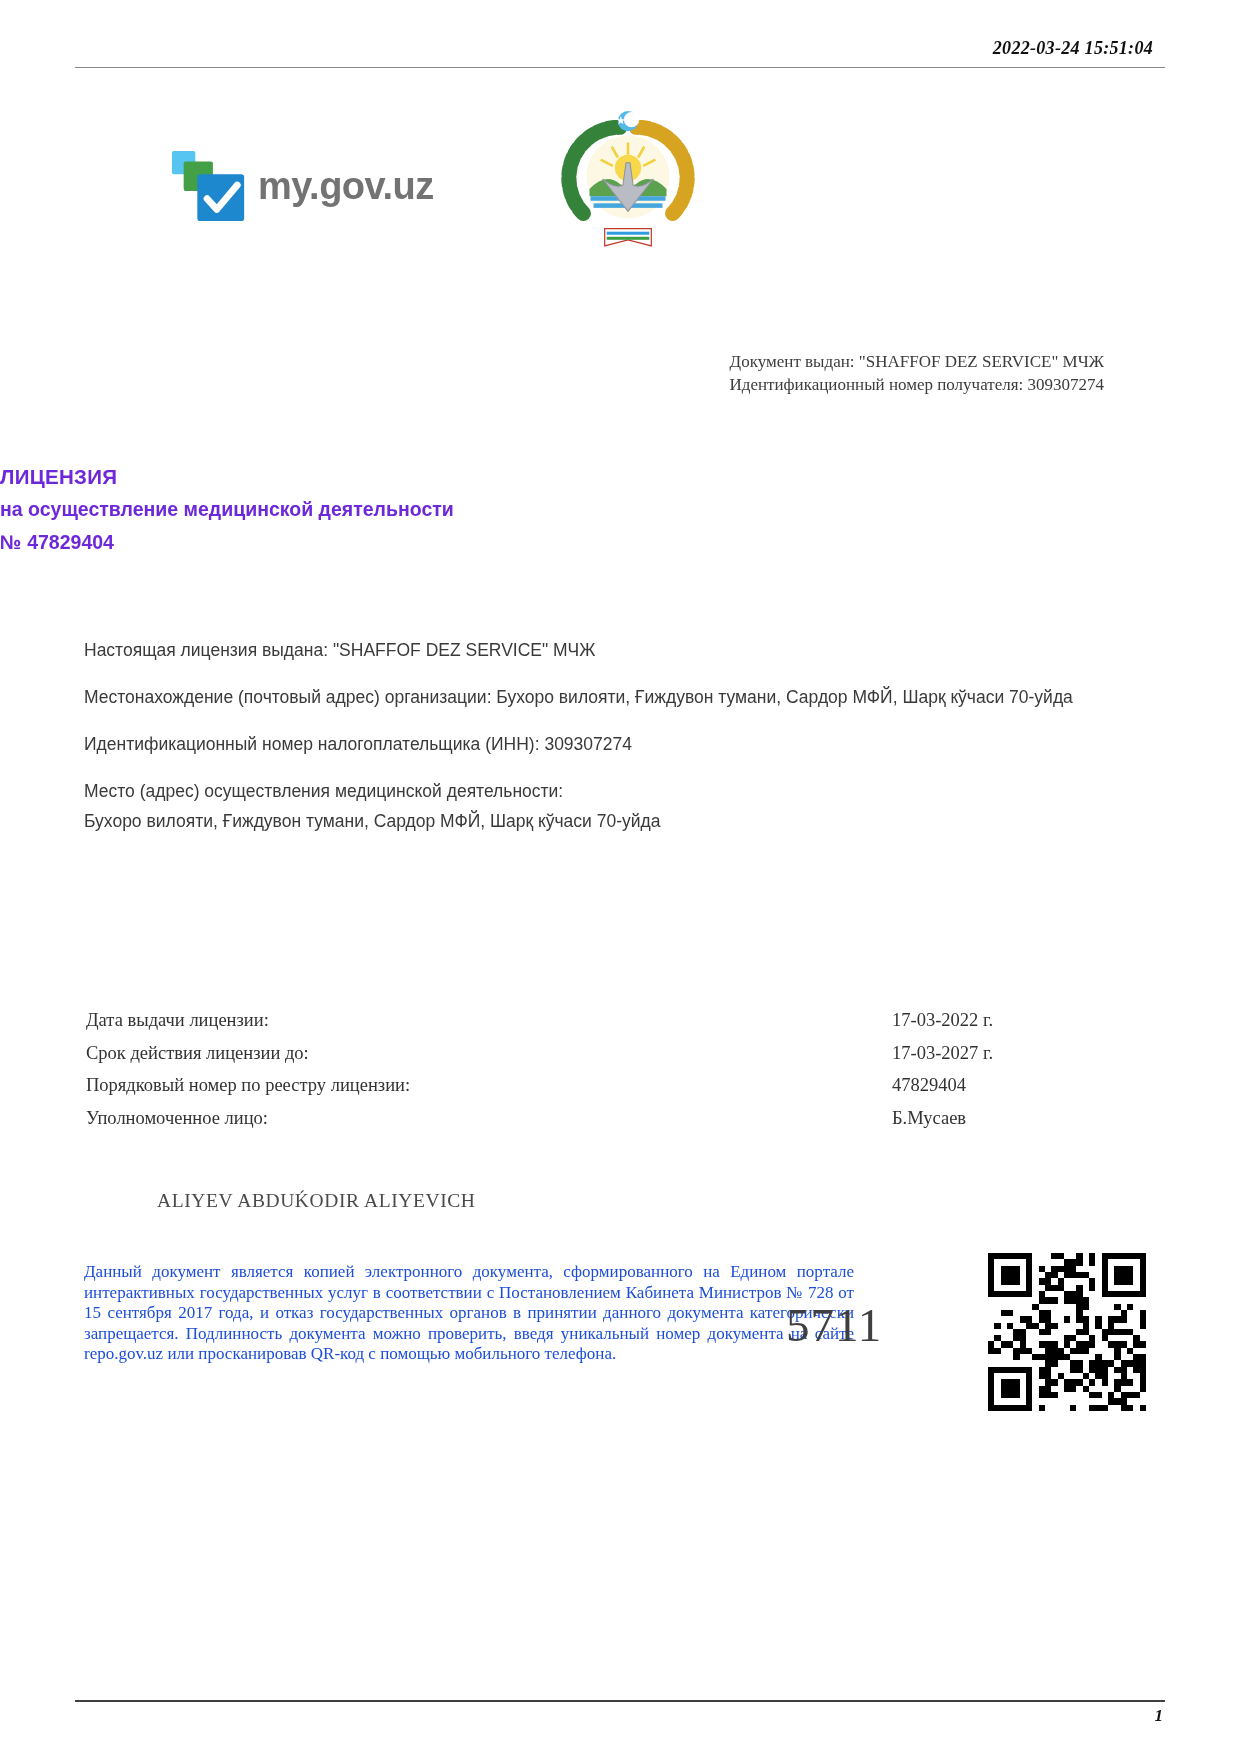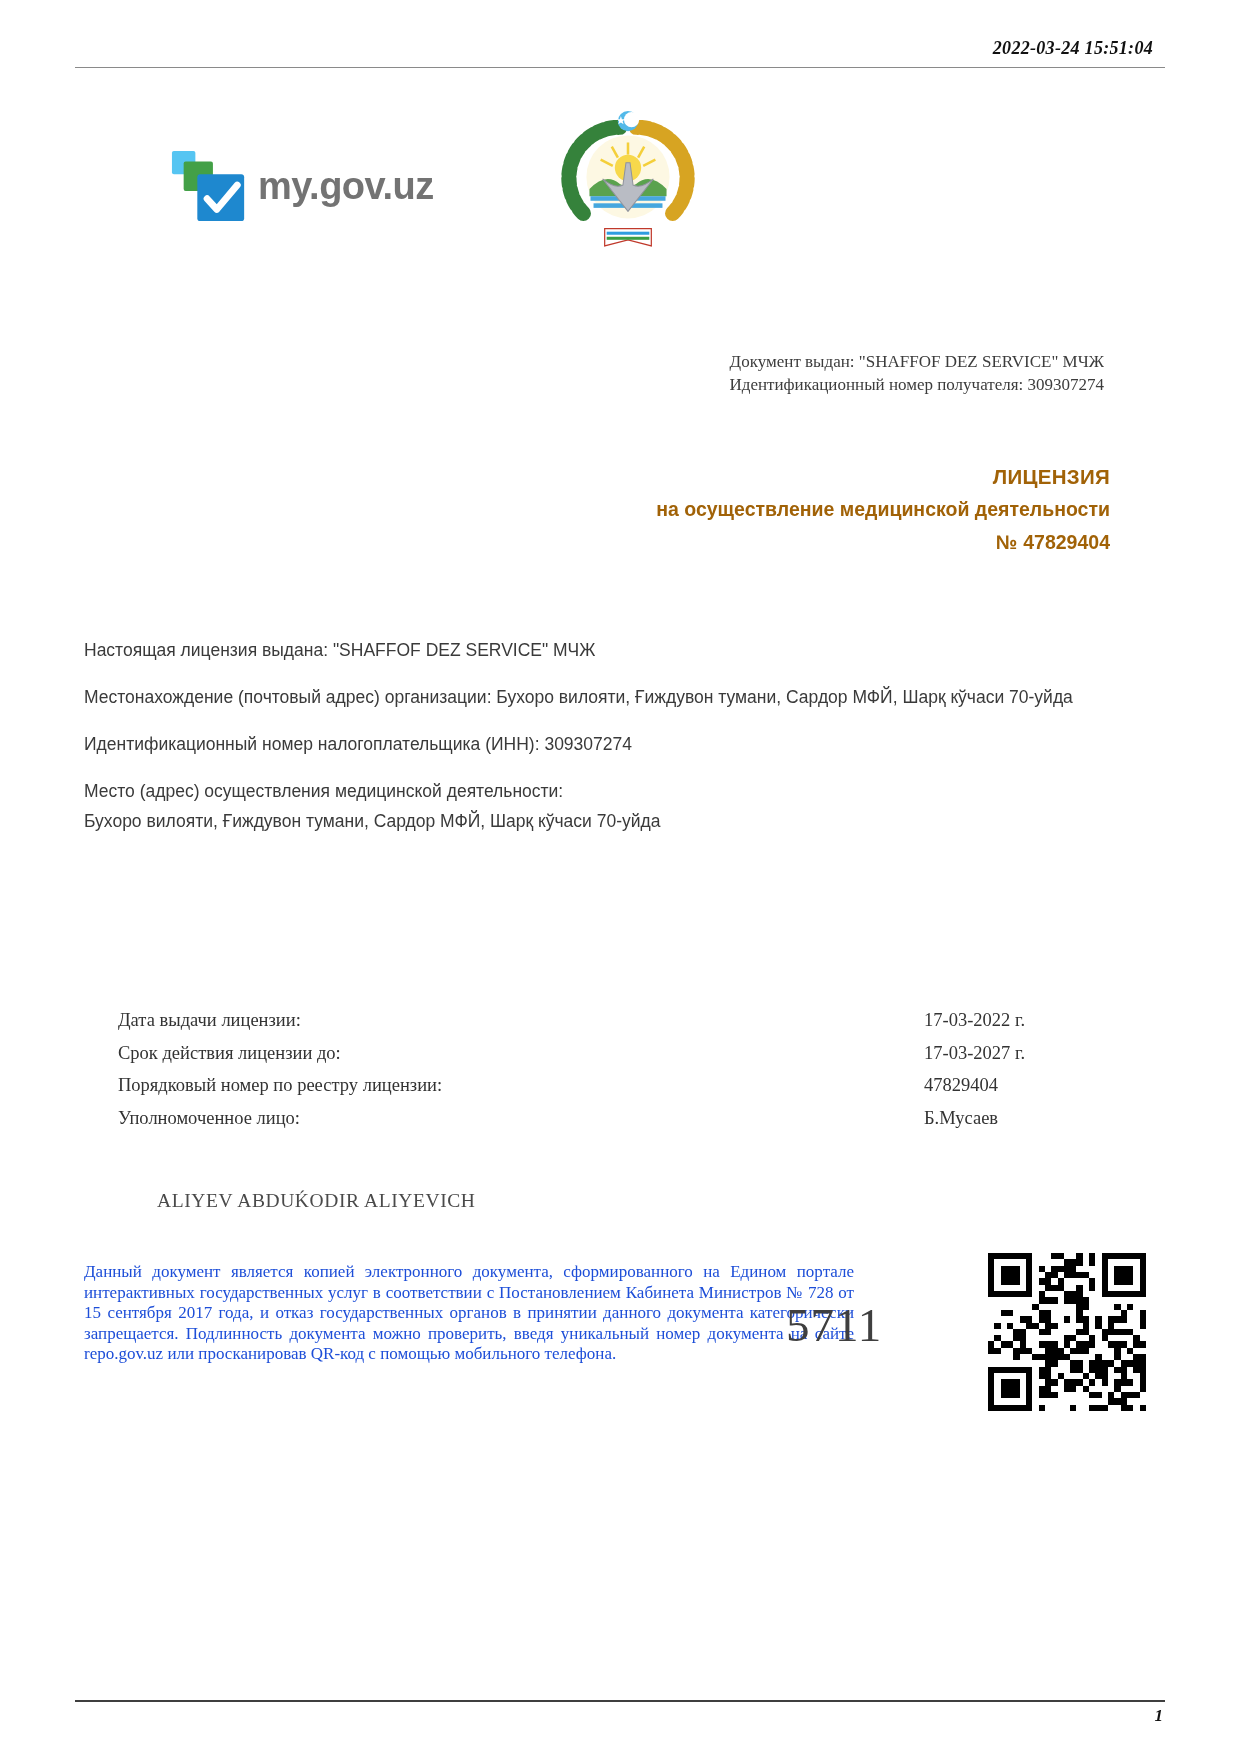--- a/index.html
+++ b/index.html
@@ -30,36 +30,36 @@
   .meta-left {
     position:absolute; left:84px; top:339px;
     font-size:17.5px; line-height:23.5px; color:#3c3c3c;
   }
   .meta-right {
     position:absolute; right:137px; top:350px; text-align:right;
     font-size:17px; line-height:23px; color:#3c3c3c;
   }
 
   .title-block {
-    position:absolute; left:0; top:460px; width:1110px; text-align:right;
+    position:absolute; left:0; top:460px; width:1110px; text-align:left;
     font-family:"Liberation Sans","DejaVu Sans",sans-serif;
-    font-weight:700; color:#a16207; line-height:33px;
+    font-weight:700; color:#6d28d9; line-height:33px;
   }
   .title-block .t1 { font-size:20.5px; letter-spacing:0.3px; }
   .title-block .t2, .title-block .t3 { font-size:19.5px; }
 
   .body-block {
     position:absolute; left:84px; top:635px; width:1075px;
     font-family:"Liberation Sans","DejaVu Sans",sans-serif;
     font-size:17.5px; line-height:30px; color:#3a3a3a;
   }
   .body-block p { margin:0 0 17px 0; }
 
   .details { position:absolute; left:86px; top:1010px; width:1073px; font-size:18.5px; color:#333; }
-  .details .row { position:relative; height:32.5px;margin-left:32px; }
+  .details .row { position:relative; height:32.5px; }
   .details .val { position:absolute; left:806px; top:0; }
 
   .signatory {
     position:absolute; left:157px; top:1190px;
     font-size:19.5px; color:#4a4a4a; letter-spacing:0.6px;
   }
 
   .note {
     position:absolute; left:84px; top:1262px; width:770px;
     font-size:17px; line-height:20.6px; text-align:justify; color:#1d4ed8;

